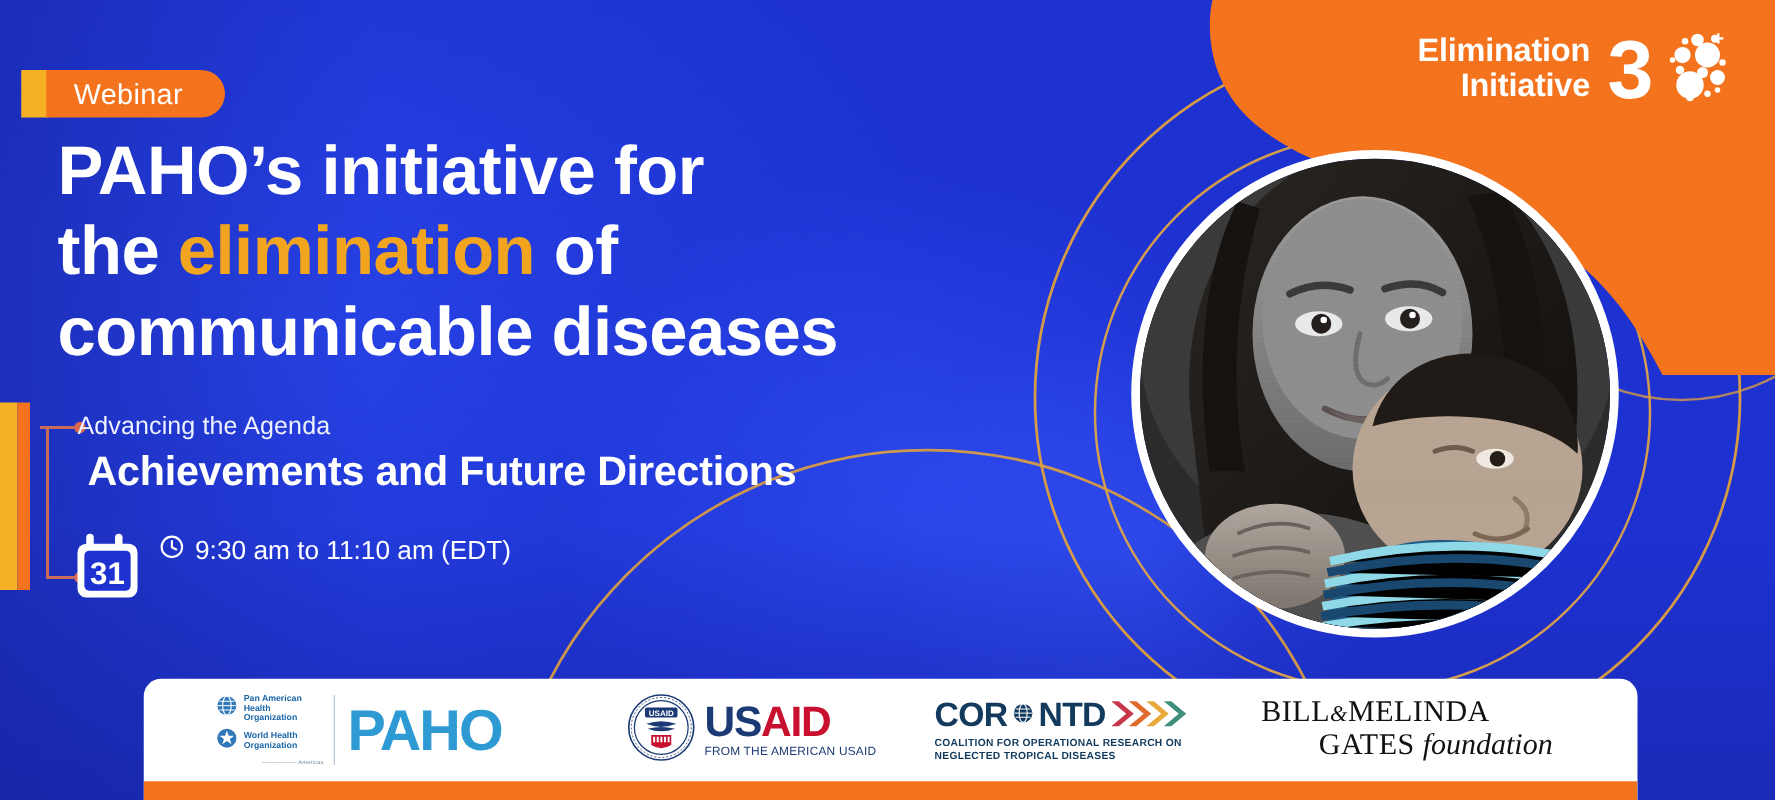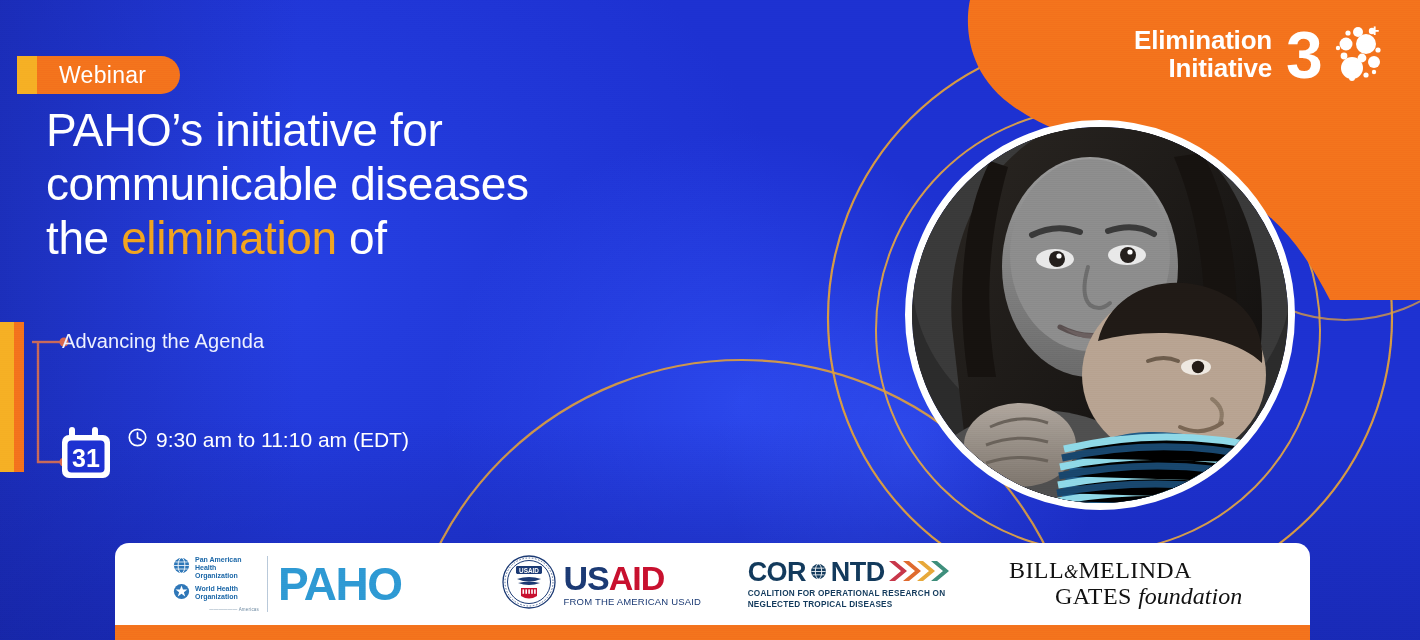--- a/index.html
+++ b/index.html
@@ -34,21 +34,21 @@
 
   
   .badge-wrap{position:absolute;left:0;top:56px;display:flex;align-items:center;height:38px;padding-left:17px;}
   .badge-tick{width:22px;height:38px;background:#f6b024;}
   .badge-pill{height:38px;background:#f4731c;border-radius:0 19px 19px 0;
     display:flex;align-items:center;padding:0 34px 0 22px;margin-left:-2px;}
   .badge-pill span{color:#ffffff;font-size:23px;letter-spacing:.3px;font-weight:400;}
 
   
   .headline{position:absolute;left:46px;top:104px;width:720px;
-    font-weight:normal;font-size:46px;line-height:1.17;color:#ffffff;letter-spacing:-.4px;}
+    font-weight:bold;font-size:55px;line-height:1.17;color:#ffffff;letter-spacing:-.4px;}
   .headline .hl{color:#f2a51f;}
 
   
   .rail-yellow{position:absolute;left:0;top:322px;width:14px;height:150px;background:#f6b024;}
   .rail-orange{position:absolute;left:14px;top:322px;width:10px;height:150px;background:#f4731c;}
   .conn{position:absolute;left:24px;top:300px;width:160px;height:190px;}
   .conn svg{display:block;}
 
   
   .kicker{position:absolute;left:62px;top:330px;color:#eef1ff;font-size:20px;letter-spacing:.1px;}
@@ -144,38 +144,39 @@
 
   <div class="badge-wrap">
     <div class="badge-tick"></div>
     <div class="badge-pill">
       <span>Webinar</span>
     </div>
   </div>
 
   <div class="headline">
     <div><span>PAHO’s initiative for</span></div>
-    <div><span>communicable diseases</span></div>
     <div>
       <span>the </span><span class="hl">elimination</span><span> of</span>
     </div>
+    <div><span>communicable diseases</span></div>
   </div>
 
   <div class="rail-yellow"></div>
   <div class="rail-orange"></div>
   <div class="conn">
     <svg width="160" height="190" viewBox="0 0 160 190" fill="none">
       <path d="M8 42 H36" stroke="#c96a5a" stroke-width="2.4"></path>
       <circle cx="40" cy="42" r="4.6" fill="#d9684f"></circle>
       <path d="M14 42 V162 H36" stroke="#c96a5a" stroke-width="2.4" fill="none"></path>
       <circle cx="40" cy="162" r="4.6" fill="#d9684f"></circle>
     </svg>
   </div>
 
   <div class="kicker">Advancing the Agenda</div>
+  <div class="subhead">Achievements and Future Directions</div>
 
   <div class="datebox">
     <div class="cal-icon">
       <svg width="52" height="54" viewBox="0 0 52 54" fill="none">
         <rect x="9" y="1" width="6" height="13" rx="3" fill="#ffffff"></rect>
         <rect x="32" y="1" width="6" height="13" rx="3" fill="#ffffff"></rect>
         <rect x="2" y="9" width="48" height="43" rx="7" fill="#ffffff"></rect>
         <rect x="7.5" y="14.5" width="37" height="32" rx="4" fill="#1d31d2"></rect>
         <text x="26" y="41" font-family="Liberation Sans, sans-serif" font-size="25" font-weight="bold" fill="#ffffff" text-anchor="middle">31</text>
       </svg>

